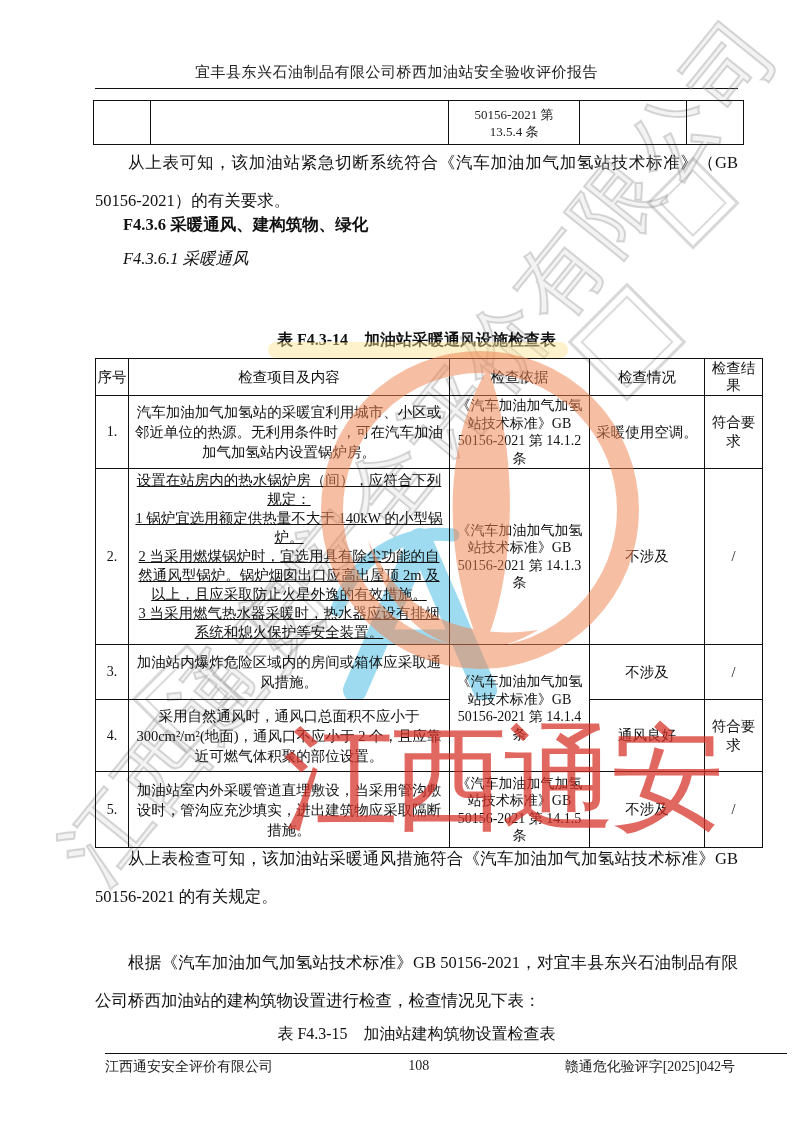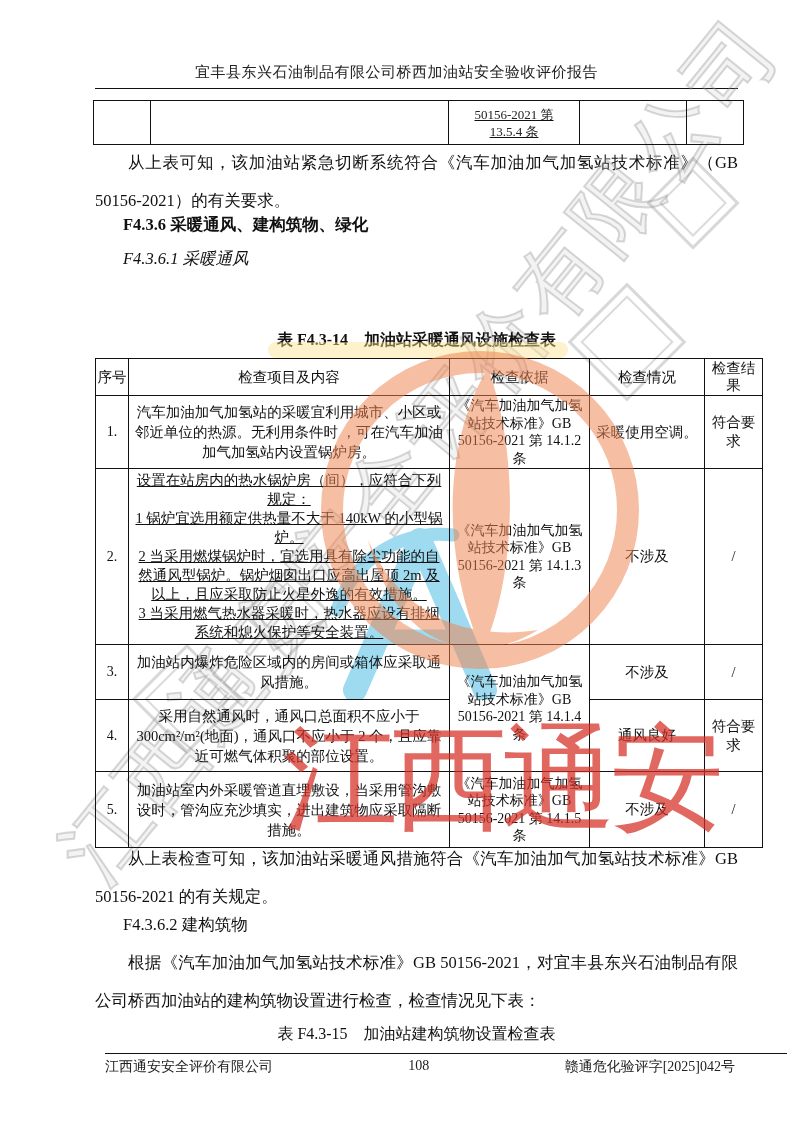--- a/index.html
+++ b/index.html
@@ -19,21 +19,21 @@
   }
   .header-rule{position:absolute;top:88px;left:95px;width:643px;height:0;border-top:1.6px solid #111;}
   .footer-rule{position:absolute;top:1053px;left:105px;width:682px;height:0;border-top:1.6px solid #111;}
   .footer-row{
     position:absolute;top:1058px;left:105px;width:630px;
     display:flex;justify-content:space-between;align-items:flex-start;
     font-size:14px;color:#222;
   }
   
   table{border-collapse:collapse;}
-  .doc-table{position:absolute;left:93px;top:100px;text-decoration:underline;}
+  .doc-table{position:absolute;left:93px;top:100px;}
   .doc-table td{border:1.6px solid #111;padding:0;vertical-align:middle;text-align:center;}
   .top-ref{font-size:13px;line-height:17px;color:#222;}
   
   .para{
     position:absolute;left:95px;width:643px;
     font-size:16.5px;line-height:38px;color:#111;
     text-align:justify;text-indent:2em;
   }
   .heading{position:absolute;left:95px;width:643px;font-size:16.5px;color:#111;margin-left:28px;}
   .bold{font-weight:bold;}
@@ -178,21 +178,20 @@
       <td class="cell-content">加油站室内外采暖管道直埋敷设，当采用管沟敷设时，管沟应充沙填实，进出建筑物应采取隔断措施。</td>
       <td class="cell-basis">《汽车加油加气加氢站技术标准》GB 50156-2021 第 14.1.5 条</td>
       <td class="cell-sit">不涉及</td>
       <td class="cell-res">/</td>
     </tr>
   </tbody>
     </table>
 
   <div class="para" style="top:840px;">从上表检查可知，该加油站采暖通风措施符合《汽车加油加气加氢站技术标准》GB 50156-2021 的有关规定。</div>
 
-  <div class="heading" style="top:914px;">F4.3.6.2 建构筑物</div>
 
   <div class="para" style="top:944px;">根据《汽车加油加气加氢站技术标准》GB 50156-2021，对宜丰县东兴石油制品有限公司桥西加油站的建构筑物设置进行检查，检查情况见下表：</div>
 
   <div class="tcaption" style="top:1024px;">表 F4.3-15    加油站建构筑物设置检查表</div>
 
   <div class="footer-rule"></div>
   <div class="footer-row">
     <span>江西通安安全评价有限公司</span>
     <span>108</span>
     <span>赣通危化验评字[2025]042号</span>

